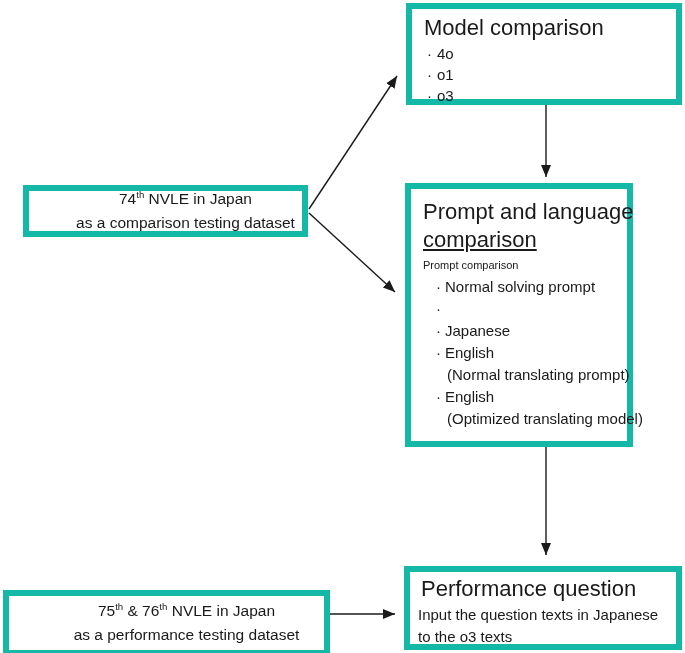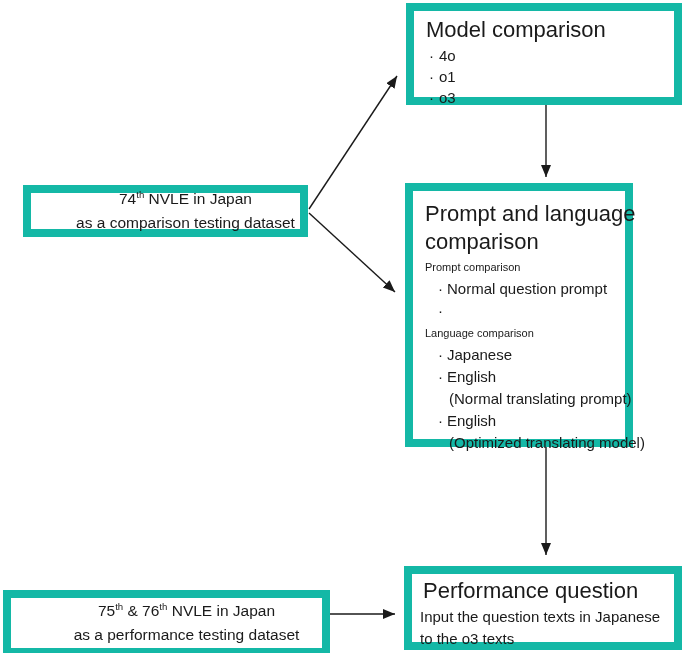--- a/index.html
+++ b/index.html
@@ -24,21 +24,21 @@
     height: 653px;
     pointer-events: none;
   }
   .arrows line {
     stroke: #1a1a1a;
     stroke-width: 1.4;
   }
   .box {
     position: absolute;
     background: #ffffff;
-    border: 8px solid #14b8a6;
+    border: 6px solid #14b8a6;
     box-sizing: border-box;
   }
   
   .model-box    { left: 406px; top: 3px;   width: 276px; height: 102px; padding: 4px 6px 0 12px; }
   .prompt-box   { left: 405px; top: 183px; width: 228px; height: 264px; padding: 5px 4px 0 12px; }
   .perf-box     { left: 404px; top: 566px; width: 278px; height: 84px;  padding: 2px 2px 0 8px; }
   
   .comp-data-box { left: 23px; top: 185px; width: 285px; height: 52px; }
   .perf-data-box { left: 3px;  top: 590px; width: 327px; height: 66px; }
 
@@ -47,20 +47,21 @@
     line-height: 30px;
     letter-spacing: 0;
     white-space: nowrap;
   }
   .prompt-box .box-title {
     line-height: 28px;
     padding-top: 4px;
   }
   .prompt-box .box-title.second {
     padding-top: 0;
+    text-decoration: underline;
   }
   .perf-box .box-title {
     padding-left: 3px;
   }
   .body-line {
     font-size: 15px;
     line-height: 21.5px;
     white-space: nowrap;
   }
   .subhead {
@@ -149,26 +150,25 @@
       <div class="dataset-line">as a comparison testing dataset</div>
     </div>
   </div>
 
   <div class="box prompt-box">
     <div class="box-title">Prompt and language</div>
     <div class="box-title second">comparison</div>
     <div class="subhead">Prompt comparison</div>
     <div class="bullet-row">
       <span class="dot">·</span>
-      <span>Normal question prompt</span>
+      <span>Normal solving prompt</span>
     </div>
     <div class="bullet-row">
       <span class="dot">·</span>
     </div>
-    <div class="subhead">Language comparison</div>
     <div class="bullet-row">
       <span class="dot">·</span>
       <span>Japanese</span>
     </div>
     <div class="bullet-row">
       <span class="dot">·</span>
       <span>English</span>
     </div>
     <div class="note-line">(Normal translating prompt)</div>
     <div class="bullet-row">

